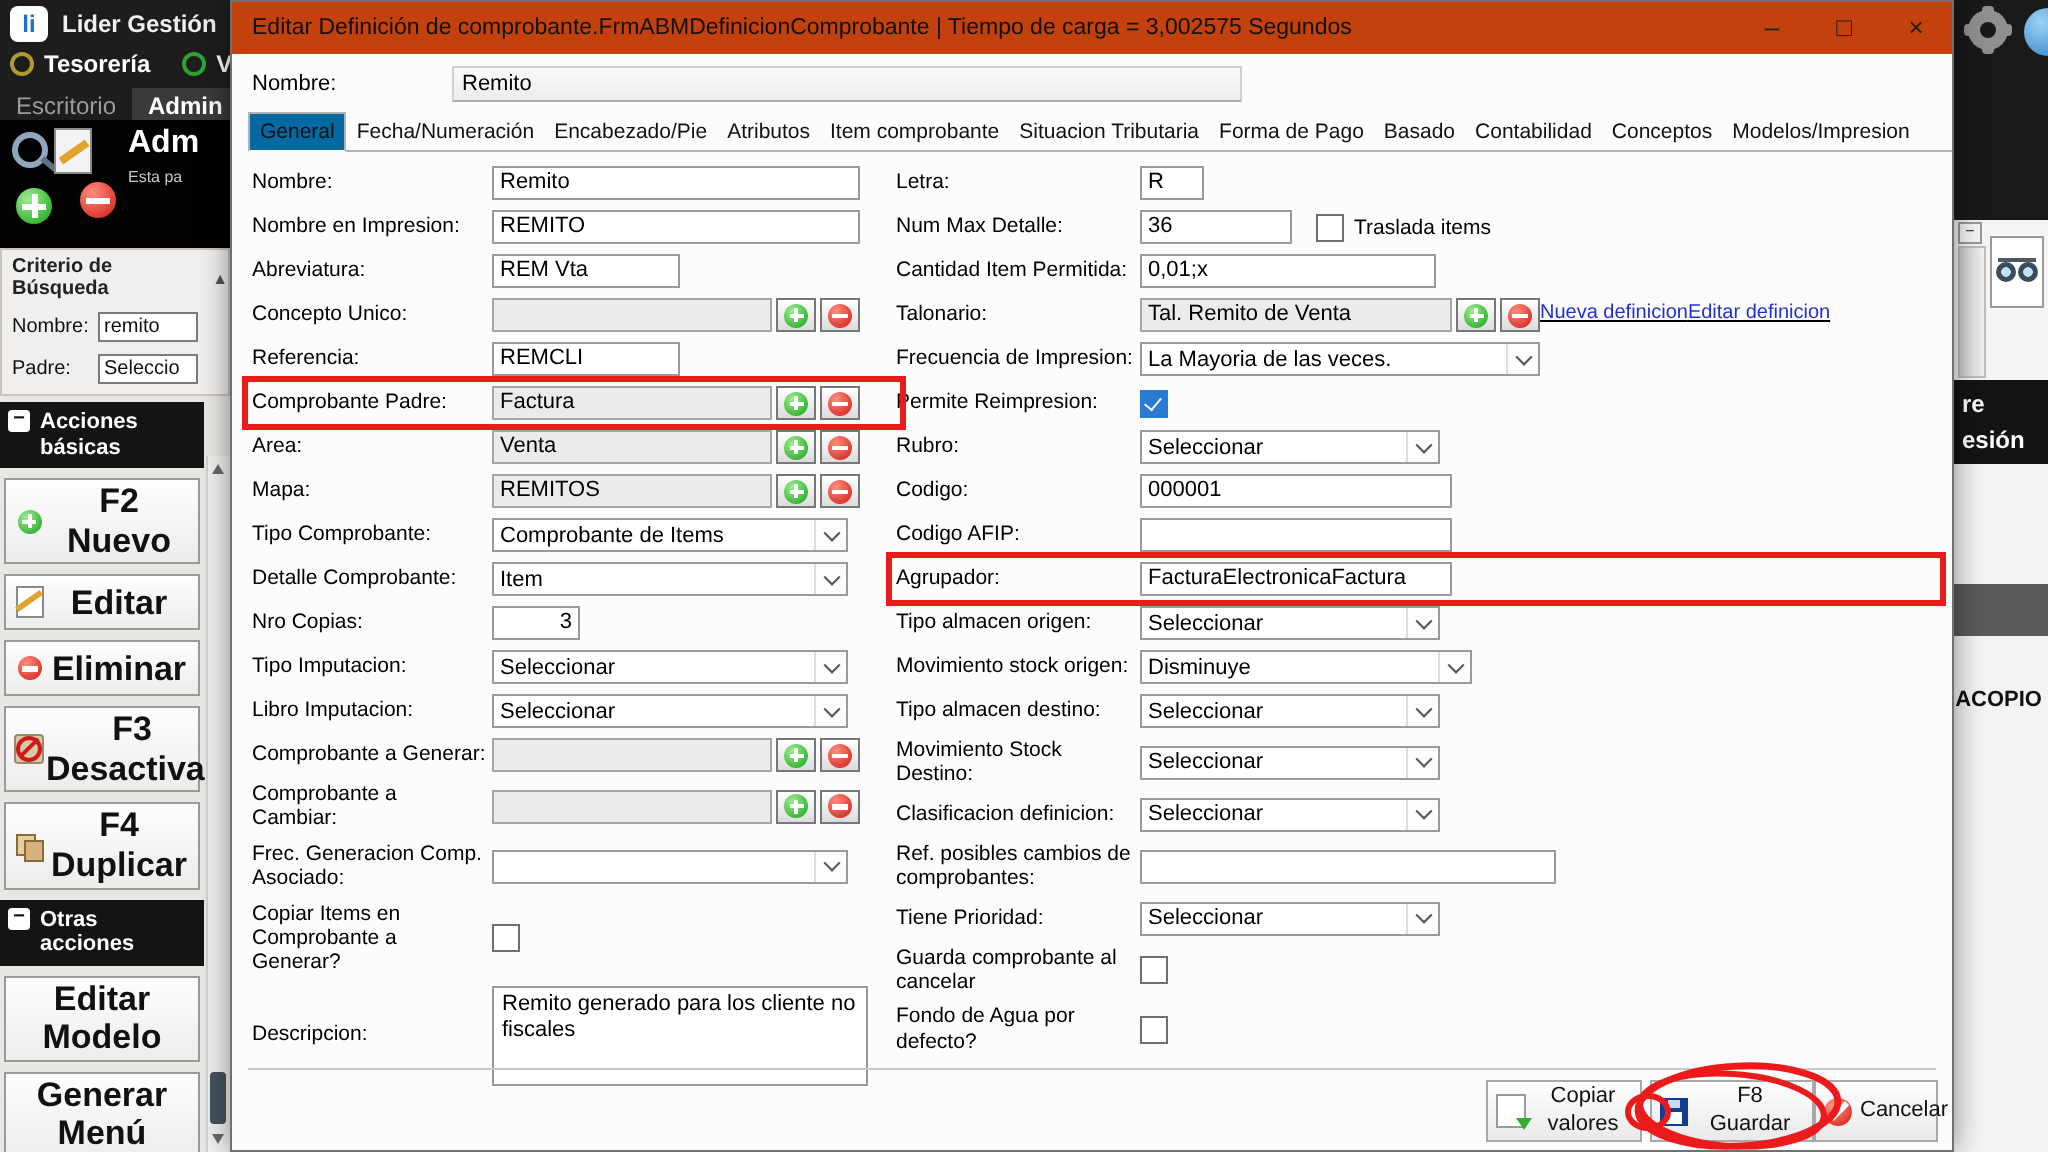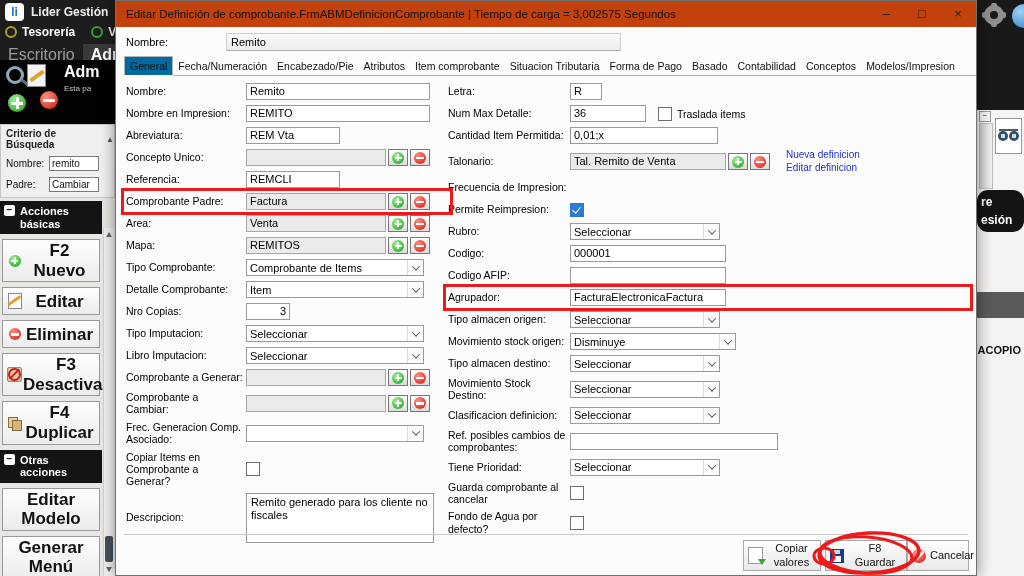--- a/index.html
+++ b/index.html
@@ -9,21 +9,21 @@
   .topbar{position:absolute;left:0;top:0;width:1024px;height:60px;background:#1d1d1d;}
   .logo{position:absolute;left:5px;top:3px;width:19px;height:18px;background:#fff;border-radius:4px;
         color:#1b6fd0;font-weight:bold;font-size:12px;text-align:center;line-height:18px;}
   .app-title{position:absolute;left:31px;top:5px;color:#efefef;font-size:12px;font-weight:bold;}
   .menu-row{position:absolute;top:25px;left:5px;display:flex;gap:16px;align-items:center;color:#fff;
             font-size:12px;font-weight:bold;white-space:nowrap;}
   .menu-item{display:flex;align-items:center;gap:5px;}
   .ring{width:8px;height:8px;border-radius:50%;display:inline-block;flex:none;}
   .ring.gold{border:2px solid #b09a2e;}
   .ring.green{border:2px solid #2fa32f;}
-  .tab-row{position:absolute;top:44px;left:0;height:16px;display:flex;font-size:16px;white-space:nowrap;}
+  .tab-row{position:absolute;top:44px;left:0;height:16px;display:flex;font-size:12px;white-space:nowrap;}
   .tab-esc{color:#9b9b9b;padding:2px 8px;}
   .tab-adm{color:#fff;font-weight:bold;background:#3a3a3a;padding:2px 8px;}
   
   .sidebar{position:absolute;left:0;top:60px;width:115px;height:516px;background:#e9e7e4;}
   .icon-panel{position:relative;height:64px;background:#020202;overflow:hidden;}
   .ip-mag{position:absolute;left:6px;top:6px;width:12px;height:12px;border:3px solid #8ea7bc;border-radius:50%;}
   .ip-mag::after{content:"";position:absolute;left:11px;top:12px;width:10px;height:3px;background:#5d7285;transform:rotate(40deg);}
   .ip-pad{position:absolute;left:27px;top:4px;width:17px;height:21px;background:#f3f3f3;border:1px solid #8a8a8a;}
   .ip-pad::after{content:"";position:absolute;left:1px;top:9px;width:16px;height:4px;background:#e0a32e;transform:rotate(-35deg);}
   .ip-orb{position:absolute;width:18px;height:18px;border-radius:50%;}
@@ -85,21 +85,21 @@
                  font-size:8px;line-height:8px;text-align:center;color:#333;}
   .gradbar{position:absolute;left:2px;top:13px;width:12px;height:64px;background:linear-gradient(90deg,#cfcecc,#f2f1ef);
            border:1px solid #bdbdbd;}
   .rail-find{position:absolute;left:18px;top:8px;width:27px;height:36px;background:#fff;border:1px solid #9a9a9a;
              display:flex;align-items:center;justify-content:center;padding:0;}
   .binoc{position:relative;width:19px;height:12px;display:inline-block;border-top:2px solid #4a5a66;}
   .binoc::before,.binoc::after{content:"";position:absolute;top:0;width:10px;height:10px;border-radius:50%;
        background:radial-gradient(circle at 50% 50%,#bfe0f5 32%,#3c4c58 36%);}
   .binoc::before{left:-1px;} .binoc::after{right:-1px;}
   .rail-black{position:absolute;top:190px;left:0;right:0;height:42px;background:#141414;color:#fff;font-weight:bold;
-              font-size:12px;text-align:left;padding:3px 4px;box-sizing:border-box;line-height:1.5;border-radius:11px;}
+              font-size:12px;text-align:left;padding:3px 4px;box-sizing:border-box;line-height:1.5;}
   .rail-gray{position:absolute;top:292px;left:0;right:0;height:26px;background:#5a5a5a;}
   .rail-acopio{position:absolute;top:344px;right:3px;font-weight:bold;font-size:11px;color:#111;}
   
   .dialog{position:absolute;left:115px;top:0;width:862px;height:576px;background:#fcfcfc;border:1px solid #707070;
           box-sizing:border-box;box-shadow:0 0 14px rgba(0,0,0,.45);}
   .dtitle{height:26px;display:flex;align-items:center;background:#c2410c;}
   .dtitle-t{font-size:11.5px;color:#111;padding-left:10px;flex:1;white-space:nowrap;overflow:hidden;}
   .wbtn{width:36px;height:26px;text-align:center;line-height:26px;font-size:13px;color:#222;flex:none;}
   .name-row{display:flex;align-items:center;margin:6px 0 0 10px;font-size:11px;height:18px;}
   .name-lab{width:100px;flex:none;}
@@ -130,21 +130,21 @@
   .chev::after{content:"";width:5px;height:5px;border-left:1.5px solid #555;border-bottom:1.5px solid #555;
         transform:rotate(-45deg) translate(1px,-1px);}
   .cb{width:12px;height:12px;border:1px solid #6e6e6e;background:#fff;flex:none;display:inline-block;position:relative;
       box-sizing:content-box;}
   .cb.on{background:#2a7bd4;border-color:#2a7bd4;}
   .cb.on::after{content:"";position:absolute;left:3px;top:1px;width:4px;height:7px;border-right:1.8px solid #fff;
       border-bottom:1.8px solid #fff;transform:rotate(40deg);}
   .cb-lab{font-size:10.5px;margin-left:5px;}
   .xgap{margin-left:12px;}
   .ta{border:1px solid #9a9a9a;background:#fff;font-size:11px;line-height:1.25;padding:2px 4px;height:44px;flex:none;}
-  .links{display:flex;flex-direction:column;margin-left:16px;line-height:1.25;}
+  .links{display:flex;flex-direction:row;margin-left:0;line-height:1.25;text-decoration:underline;}
   .links a{font-size:10px;color:#2330cf;text-decoration:none;white-space:nowrap;}
   .dfoot{position:absolute;left:8px;right:8px;bottom:0;height:40px;border-top:1px solid #c9c9c9;}
   .fbtn{position:absolute;top:5px;height:31px;background:linear-gradient(#fefefe,#e9e9e9);border:1px solid #a8a8a8;
         display:flex;align-items:center;font-size:11px;color:#111;box-sizing:border-box;padding:0 4px;gap:4px;
         font-family:inherit;}
   .fbtn .lab{flex:1;text-align:center;line-height:1.2;}
   .fbtn-copy{left:619px;width:78px;}
   .fbtn-save{left:701px;width:82px;}
   .fbtn-cancel{left:783px;width:62px;}
   .fbtn-cancel .lab{white-space:nowrap;}
@@ -195,21 +195,21 @@
     <div class="sp-title">
       <span>Criterio de Búsqueda</span>
       <span class="sp-arrow">▲</span>
     </div>
     <div class="sp-row">
       <span class="sp-lab">Nombre:</span>
       <span class="sp-in">remito</span>
     </div>
     <div class="sp-row">
       <span class="sp-lab">Padre:</span>
-      <span class="sp-in">Cambiar</span>
+      <span class="sp-in">Seleccio</span>
     </div>
   </div>
   <div id="sb-sections">
       <div class="sec-h">
         <span class="minus-box">−</span>
         <span class="sec-t">Acciones básicas</span>
       </div>
       <div class="sb-btn">
         <span class="sb-ic">
           <i class="orb g"></i>
@@ -462,20 +462,24 @@
           <span class="pmb">
             <i class="orb r"></i>
           </span>
           <span class="links">
             <a href="#">Nueva definicion</a>
             <a href="#">Editar definicion</a>
           </span>
         </div>
         <div class="frow">
           <span class="flabel">Frecuencia de Impresion:</span>
+          <div class="sel" style="width: 200px;">
+            <span class="sel-t">La Mayoria de las veces.</span>
+            <span class="chev"></span>
+          </div>
         </div>
         <div class="frow">
           <span class="flabel">Permite Reimpresion:</span>
           <span class="cb on"></span>
         </div>
         <div class="frow">
           <span class="flabel">Rubro:</span>
           <div class="sel" style="width: 150px;">
             <span class="sel-t">Seleccionar</span>
             <span class="chev"></span>

